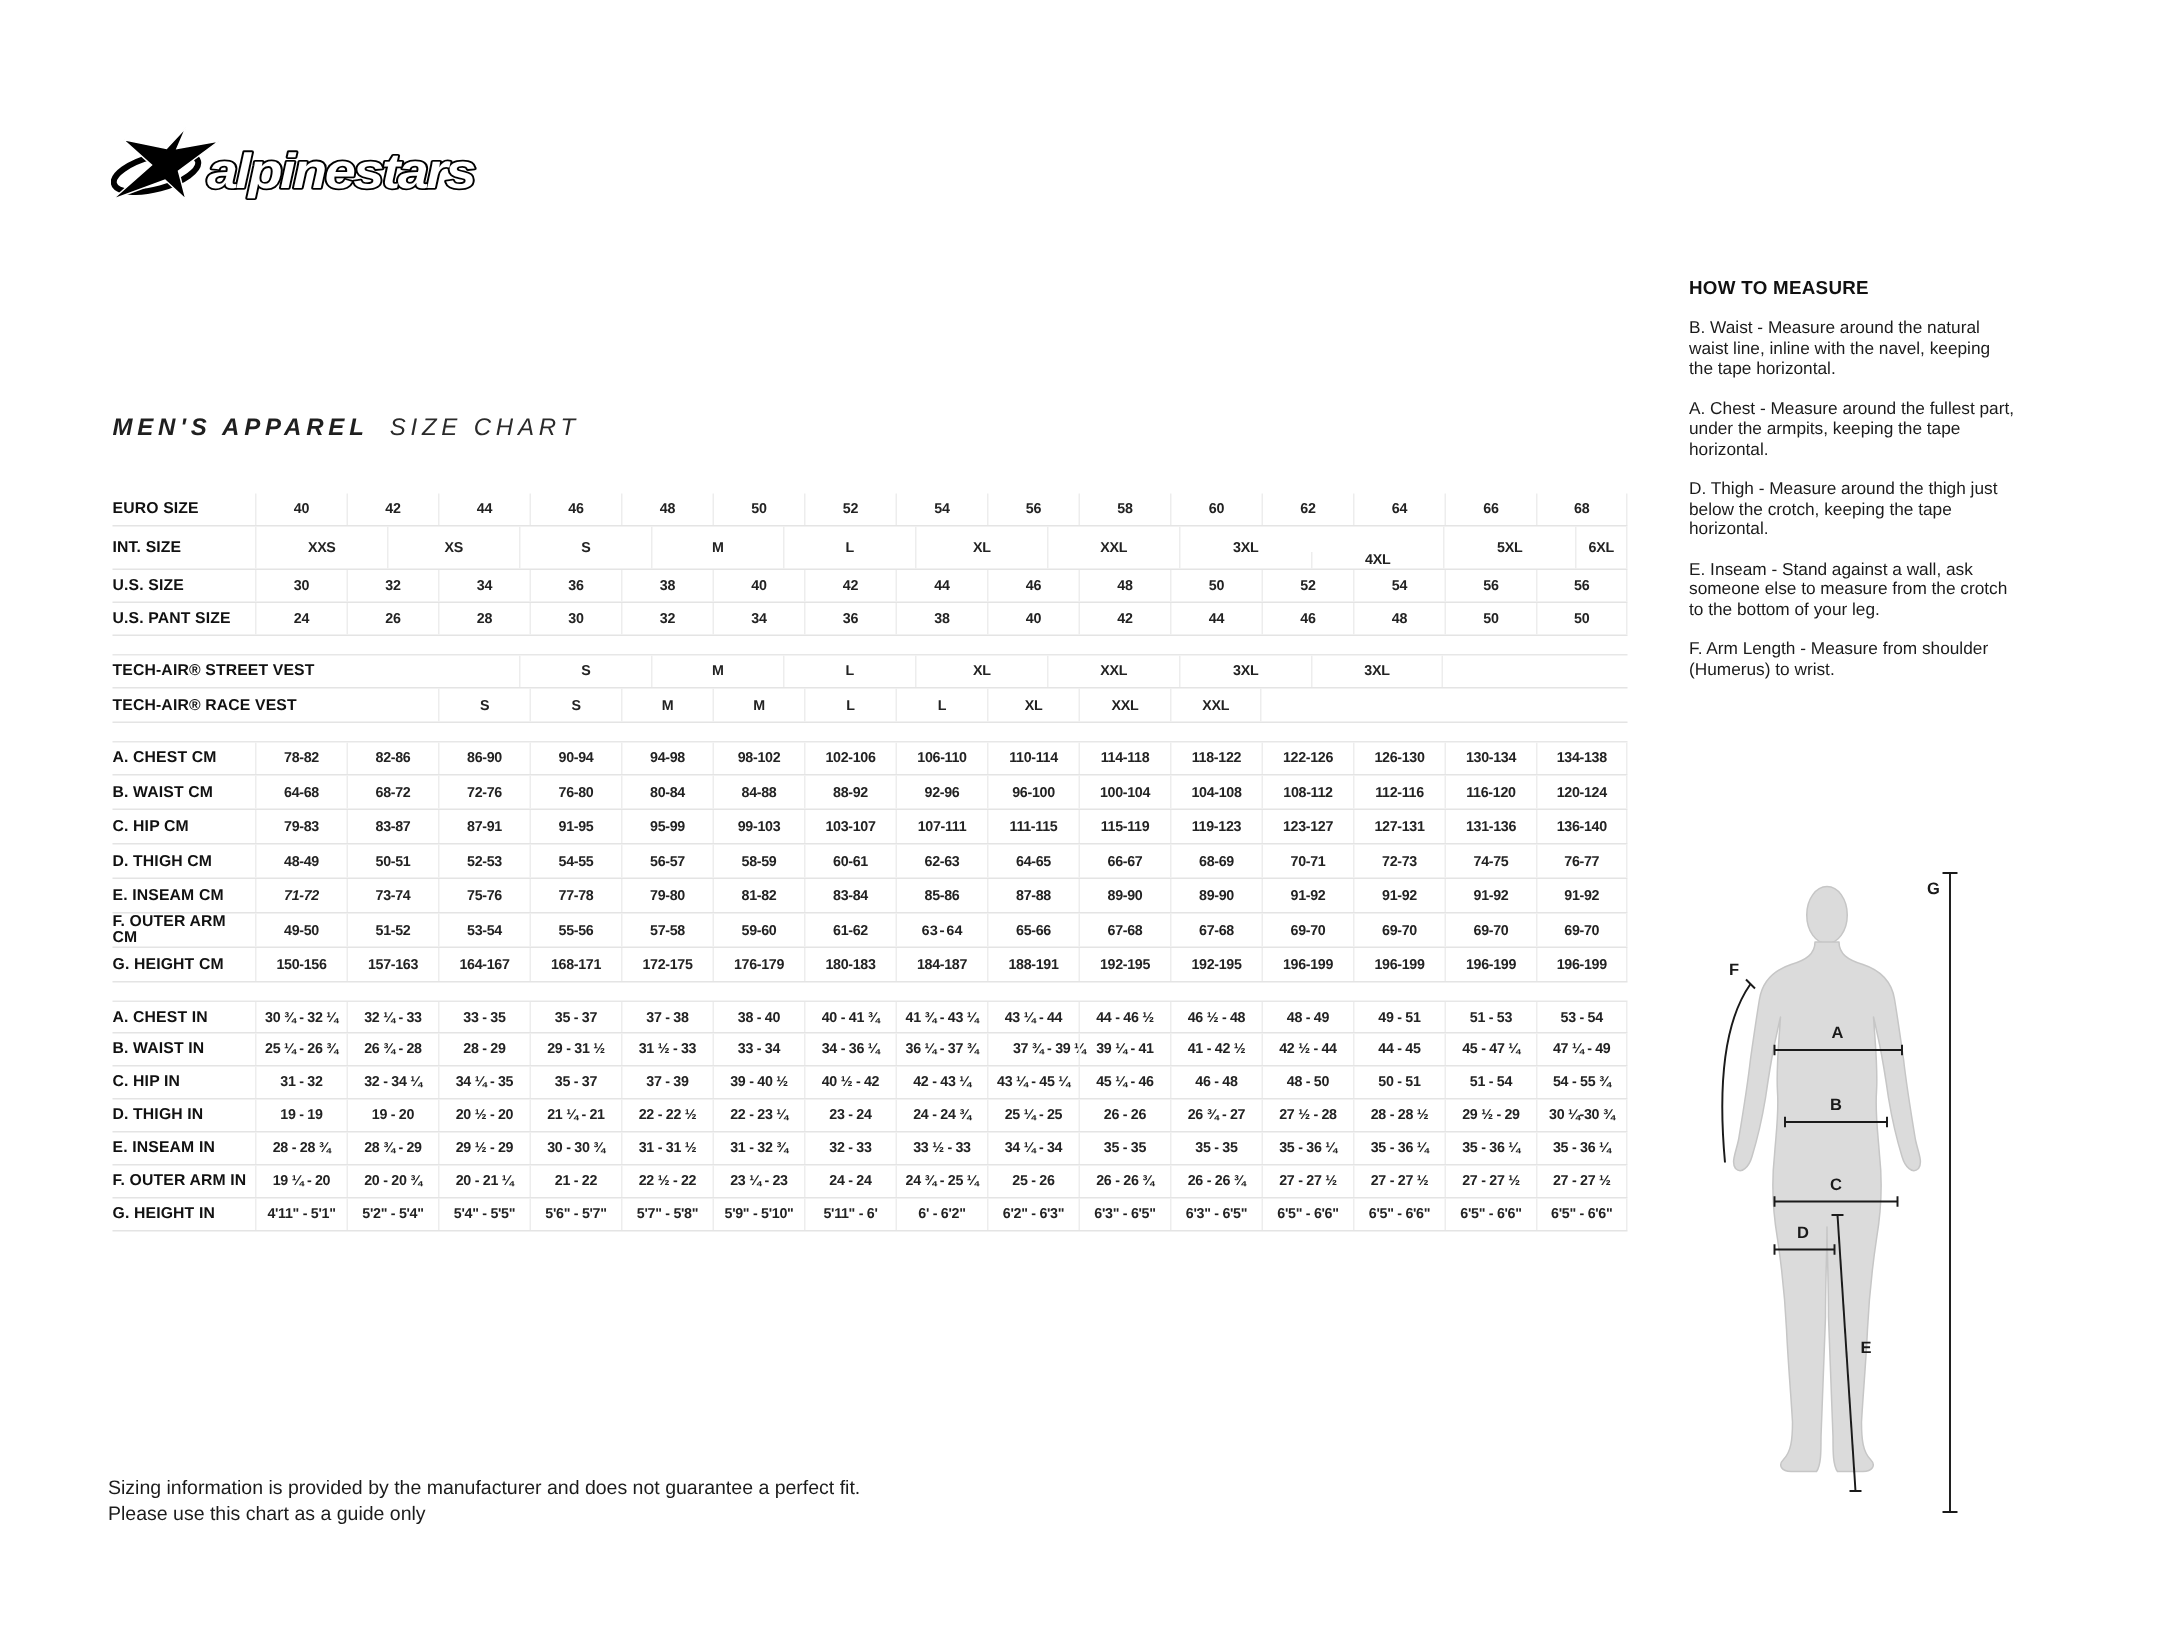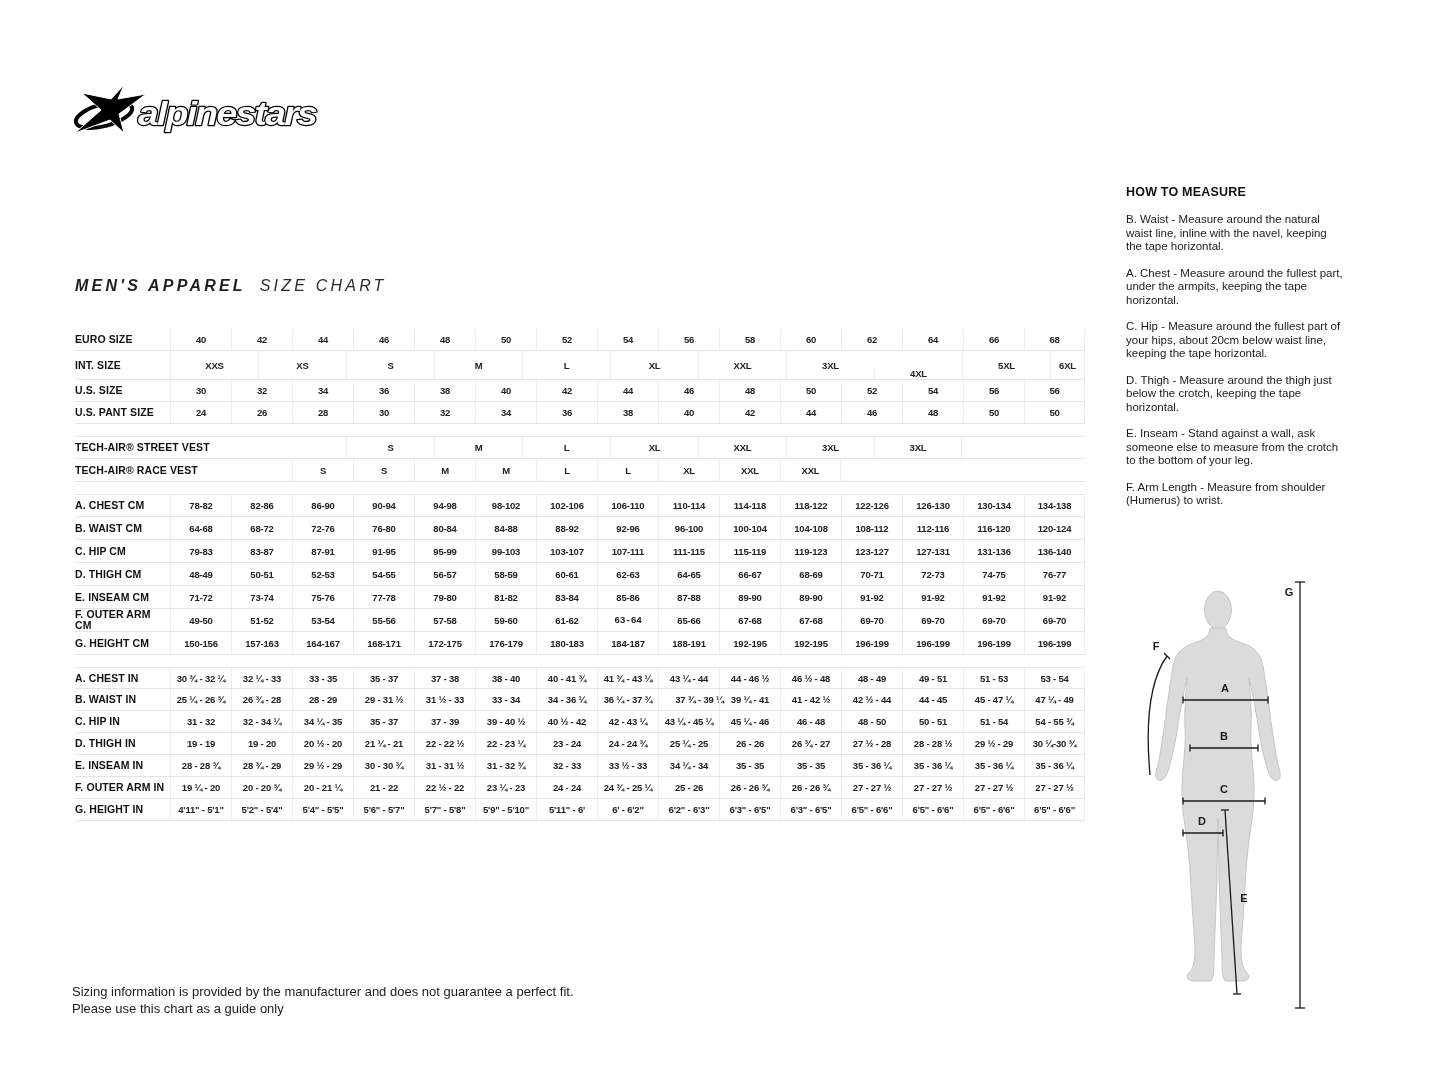--- a/index.html
+++ b/index.html
@@ -240,21 +240,21 @@
           <div class="t-cell" style="width: 61px;">68-69</div>
           <div class="t-cell" style="width: 61px;">70-71</div>
           <div class="t-cell" style="width: 61px;">72-73</div>
           <div class="t-cell" style="width: 61px;">74-75</div>
           <div class="t-cell last" style="width: 61px;">76-77</div>
         </div>
       </div>
       <div class="t-row sec-cm">
         <div class="t-label">E. INSEAM CM</div>
         <div class="t-cells">
-          <div class="t-cell" style="width: 61px;">71-72</div>
+          <div class="t-cell" style="width: 61px; font-style: italic;">71-72</div>
           <div class="t-cell" style="width: 61px;">73-74</div>
           <div class="t-cell" style="width: 61px;">75-76</div>
           <div class="t-cell" style="width: 61px;">77-78</div>
           <div class="t-cell" style="width: 61px;">79-80</div>
           <div class="t-cell" style="width: 61px;">81-82</div>
           <div class="t-cell" style="width: 61px;">83-84</div>
           <div class="t-cell" style="width: 61px;">85-86</div>
           <div class="t-cell" style="width: 61px;">87-88</div>
           <div class="t-cell" style="width: 61px;">89-90</div>
           <div class="t-cell" style="width: 61px;">89-90</div>
@@ -445,21 +445,20 @@
           <div class="t-cell last" style="width: 61px;">6'5" - 6'6"</div>
         </div>
       </div>
     </div>
 
   <aside class="howto">
     <h3>HOW TO MEASURE</h3>
     <div id="howto-items">
         <div class="howto-p">B. Waist - Measure around the natural waist line, inline with the navel, keeping the tape horizontal.</div>
         <div class="howto-p">A. Chest - Measure around the fullest part, under the armpits, keeping the tape horizontal.</div>
-        <div class="howto-p">C. Hip - Measure around the fullest part of your hips, about 20cm below waist line, keeping the tape horizontal.</div>
         <div class="howto-p">D. Thigh - Measure around the thigh just below the crotch, keeping the tape horizontal.</div>
         <div class="howto-p">E. Inseam - Stand against a wall, ask someone else to measure from the crotch to the bottom of your leg.</div>
         <div class="howto-p">F. Arm Length - Measure from shoulder (Humerus) to wrist.</div>
       </div>
   </aside>
 
   <svg class="figure" viewBox="0 0 180 460">
 
     <ellipse cx="78" cy="40" rx="13.5" ry="19" fill="#dbdbdb" stroke="#c6c6c6" stroke-width="1"></ellipse>
     <path fill="#dbdbdb" stroke="#c6c6c6" stroke-width="1" stroke-linejoin="round" d="M70,58

